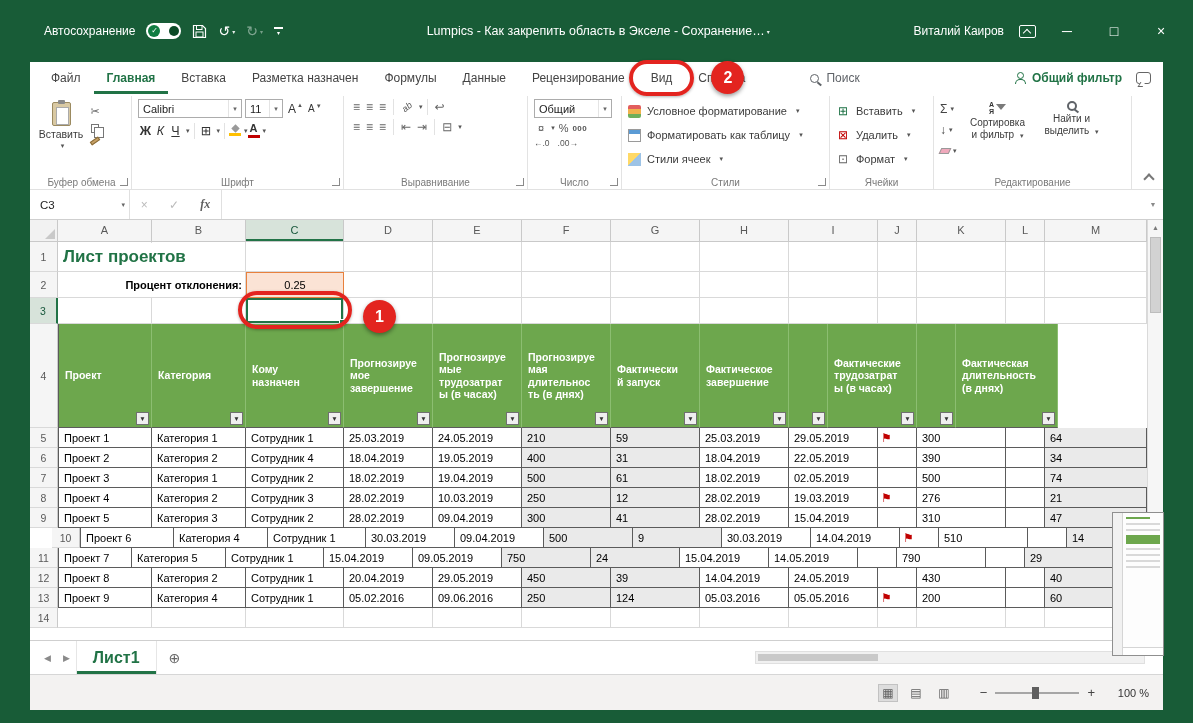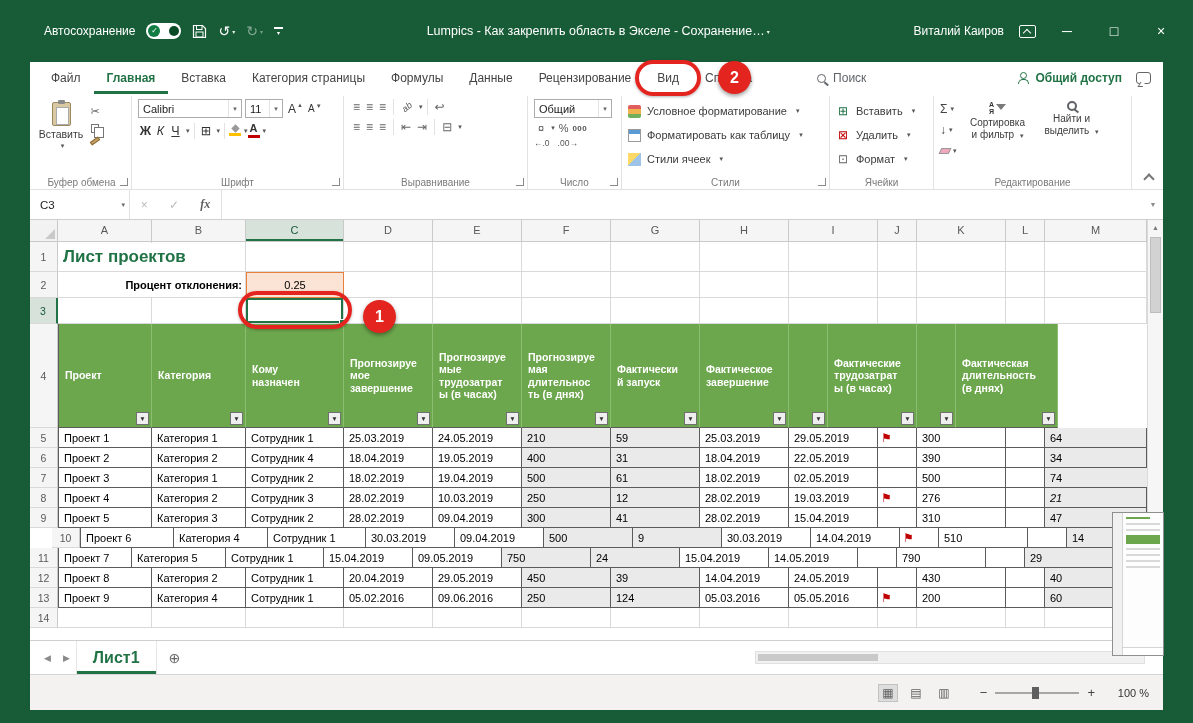--- a/index.html
+++ b/index.html
@@ -253,37 +253,37 @@
     <span class="wbtn">×</span>
   </div>
 </div>
 
 <div class="window">
 
   <div class="tabsrow">
     <div class="tab">Файл</div>
     <div class="tab active">Главная</div>
     <div class="tab">Вставка</div>
-    <div class="tab">Категория страницы</div>
+    <div class="tab">Разметка назначен</div>
     <div class="tab">Формулы</div>
     <div class="tab">Данные</div>
     <div class="tab">Рецензирование</div>
     <div class="tab">
       <span>Вид</span>
       <div class="oval2"></div>
       <div class="badge badge2">2</div>
     </div>
     <div class="tab">Справка</div>
     <div class="searchbox">
       <span class="mag"></span>
       <span>Поиск</span>
     </div>
     <div class="share">
       <span class="person-ic"></span>
-      <span>Общий доступ</span>
+      <span>Общий фильтр</span>
     </div>
     <div class="bubble"></div>
   </div>
 
   <div class="ribbon">
 
     <div class="rgroup g-clip" style="width:100px">
       <div class="paste-btn">
         <div class="clip-icon"></div>
         <span>Вставить</span>
@@ -664,21 +664,21 @@
             <div class="c t" style="width: 98px;">Сотрудник 3</div>
             <div class="c t" style="width: 89px;">28.02.2019</div>
             <div class="c t" style="width: 89px;">10.03.2019</div>
             <div class="c t shade" style="width: 89px;">250</div>
             <div class="c t shade" style="width: 89px;">12</div>
             <div class="c t" style="width: 89px;">28.02.2019</div>
             <div class="c t" style="width: 89px;">19.03.2019</div>
             <div class="c t fcell" style="width: 39px;">⚑</div>
             <div class="c t" style="width: 89px;">276</div>
             <div class="c t" style="width: 39px;"></div>
-            <div class="c t shade" style="width: 102px; font-style: italic;">21</div>
+            <div class="c t shade" style="width: 102px;">21</div>
           </div>
           <div class="r" style="height: 20px;">
             <div class="rn">9</div>
             <div class="c t" style="width: 94px;">Проект 5</div>
             <div class="c t" style="width: 94px;">Категория 3</div>
             <div class="c t" style="width: 98px;">Сотрудник 2</div>
             <div class="c t" style="width: 89px;">28.02.2019</div>
             <div class="c t" style="width: 89px;">09.04.2019</div>
             <div class="c t shade" style="width: 89px;">300</div>
             <div class="c t shade" style="width: 89px;">41</div>

